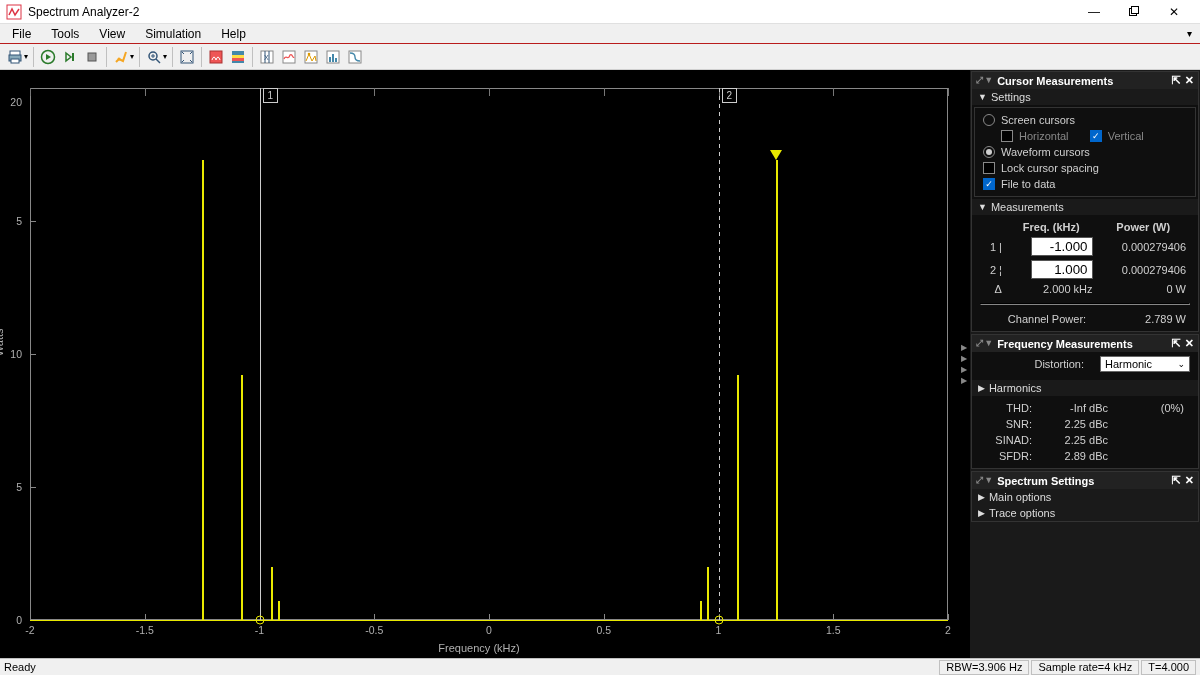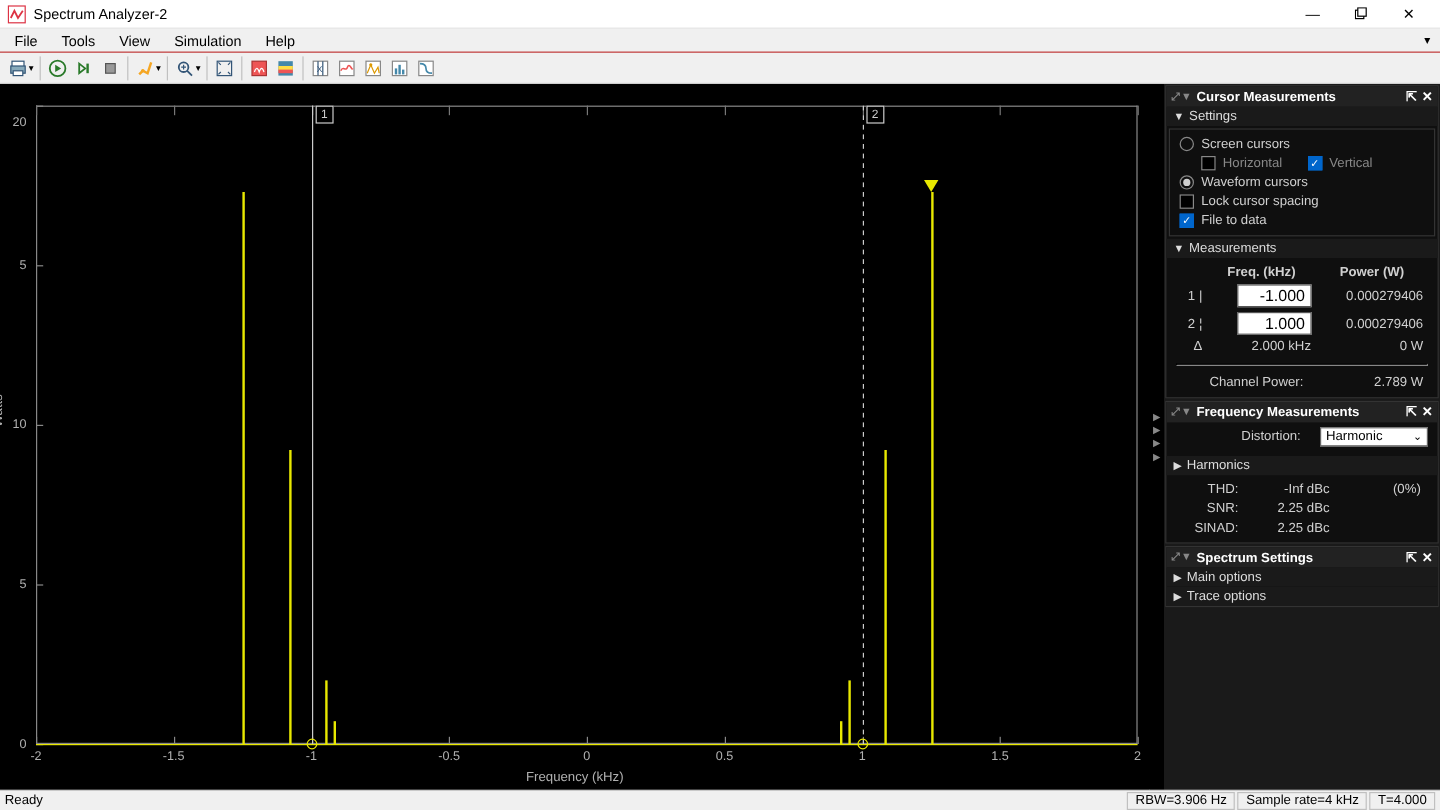--- a/index.html
+++ b/index.html
@@ -404,20 +404,25 @@
         <div class="dist-row">
             <span>SNR:</span>
             <span>2.25 dBc</span>
             <span></span>
           </div>
         <div class="dist-row">
             <span>SINAD:</span>
             <span>2.25 dBc</span>
             <span></span>
           </div>
+        <div class="dist-row">
+            <span>SFDR:</span>
+            <span>2.89 dBc</span>
+            <span></span>
+          </div>
       </div>
     </div>
 
     <div class="panel">
       <div class="panel-hdr">
         <span class="arrows">
             <span>⤢</span>
             <span>▼</span>
           </span>
         <span>Spectrum Settings</span>

